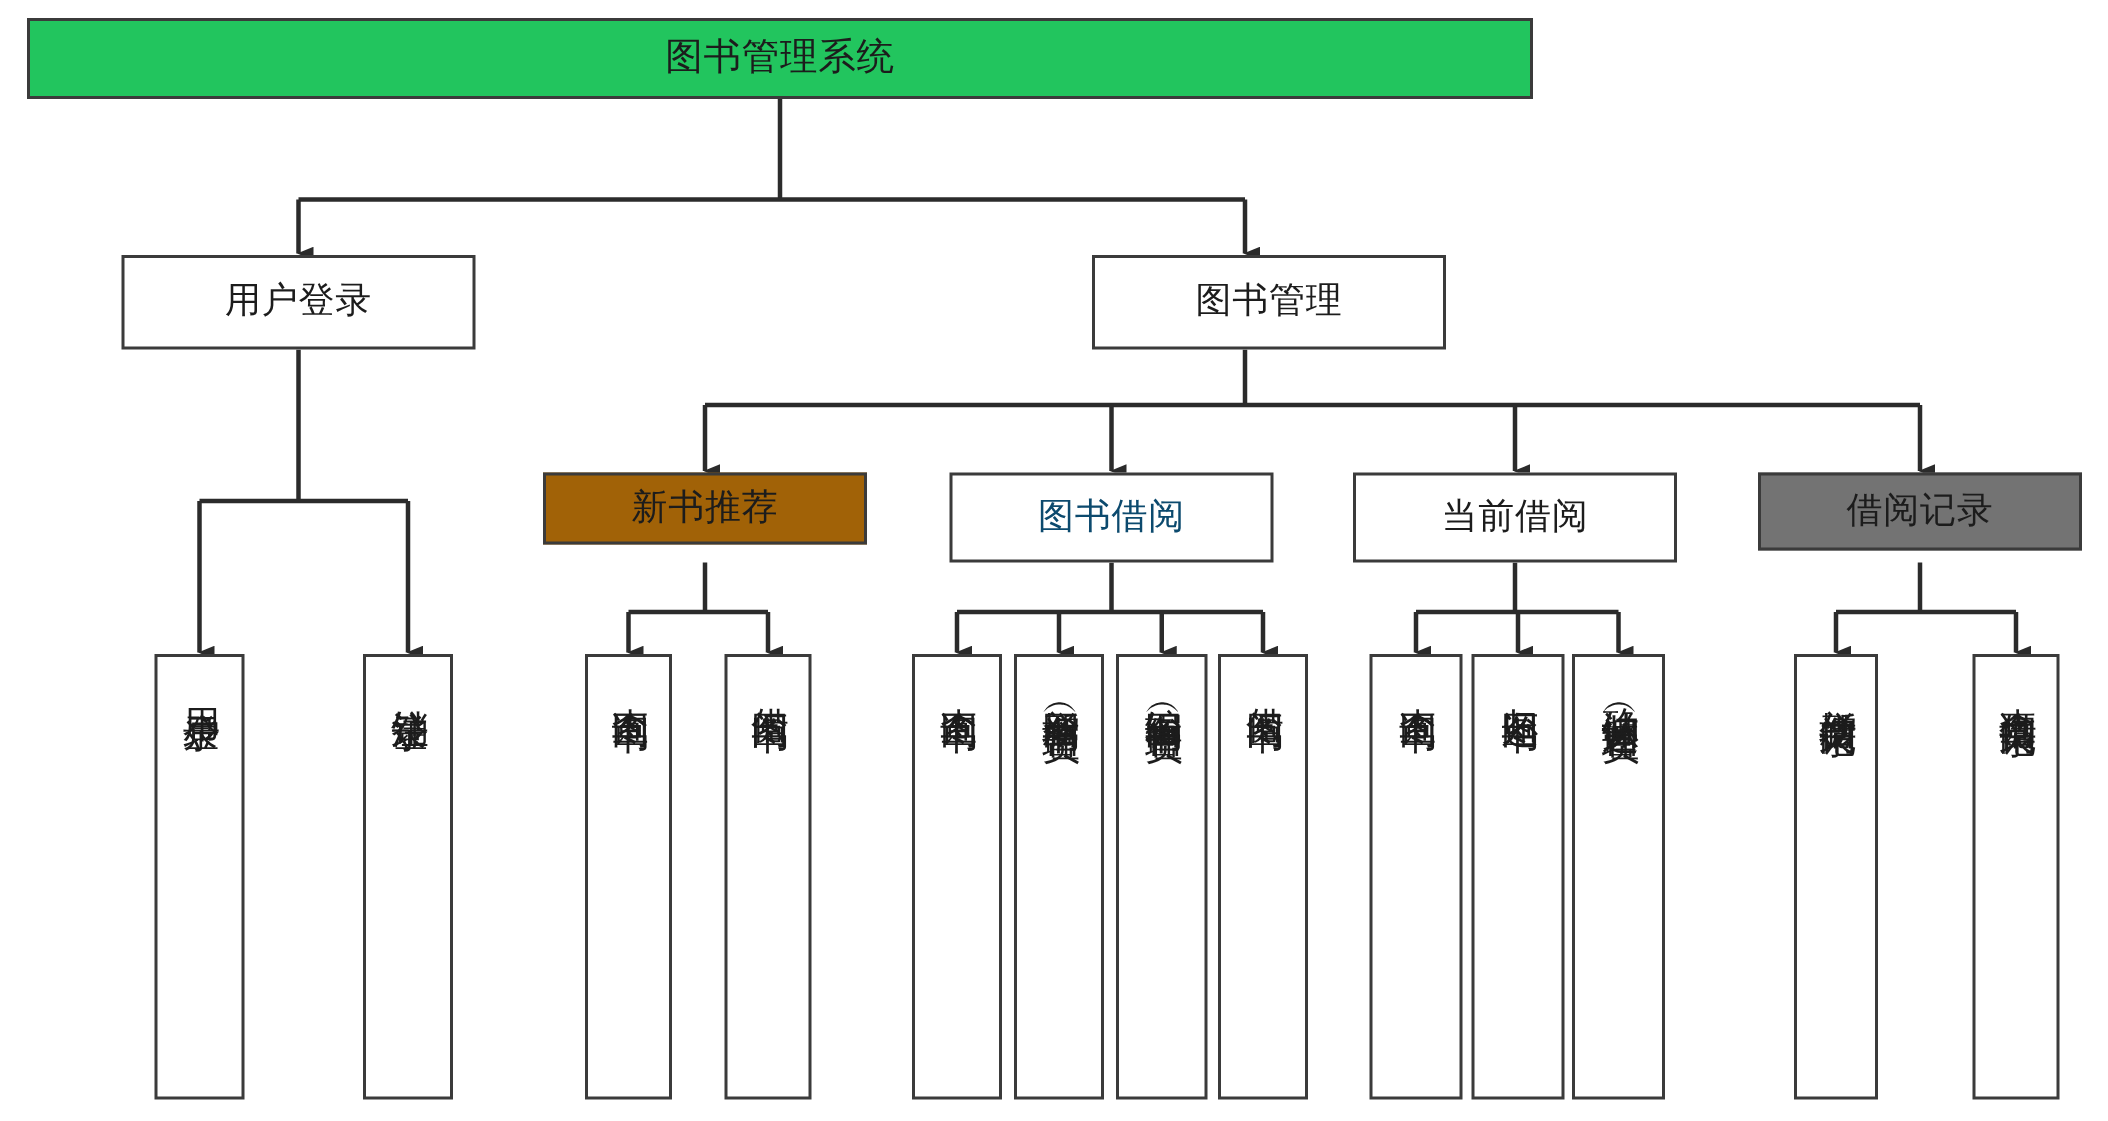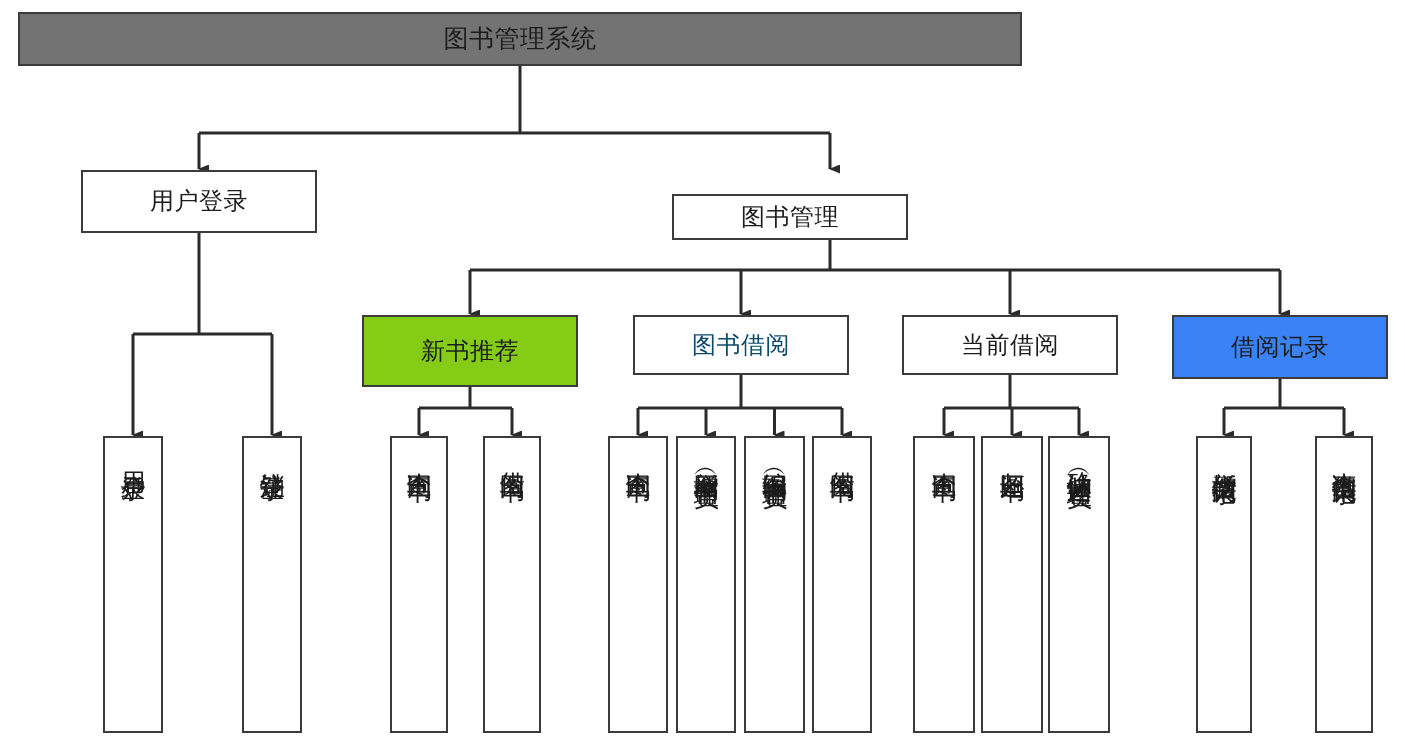--- a/index.html
+++ b/index.html
@@ -104,39 +104,39 @@
         <line x1="944" y1="408" x2="944" y2="435" stroke="#2b2b2b" stroke-width="3" marker-end="url(#arrow-head)"></line>
         <line x1="1012" y1="408" x2="1012" y2="435" stroke="#2b2b2b" stroke-width="3" marker-end="url(#arrow-head)"></line>
         <line x1="1079" y1="408" x2="1079" y2="435" stroke="#2b2b2b" stroke-width="3" marker-end="url(#arrow-head)"></line>
         <line x1="1280" y1="375" x2="1280" y2="408" stroke="#2b2b2b" stroke-width="3"></line>
         <line x1="1224" y1="408" x2="1344" y2="408" stroke="#2b2b2b" stroke-width="3"></line>
         <line x1="1224" y1="408" x2="1224" y2="435" stroke="#2b2b2b" stroke-width="3" marker-end="url(#arrow-head)"></line>
         <line x1="1344" y1="408" x2="1344" y2="435" stroke="#2b2b2b" stroke-width="3" marker-end="url(#arrow-head)"></line>
       </g>
   </svg>
   <div id="node-layer">
-      <div class="node root horizontal" style="left: 18px; top: 12px; width: 1004px; height: 54px; border-color: rgb(59, 59, 59); background: #737373;">
+      <div class="node root horizontal" style="left: 18px; top: 12px; width: 1004px; height: 54px; border-color: rgb(59, 59, 59); background: #22c55e;">
         <span class="node-label" style="color: rgb(28, 28, 28);">图书管理系统</span>
       </div>
       <div class="node level2 horizontal" style="left: 81px; top: 170px; width: 236px; height: 63px; border-color: rgb(59, 59, 59); background: rgb(255, 255, 255);">
         <span class="node-label" style="color: rgb(28, 28, 28);">用户登录</span>
       </div>
-      <div class="node level2 horizontal" style="left: 672px; top: 170px; width: 236px; height: 46px; border-color: rgb(59, 59, 59); background: rgb(255, 255, 255); margin-top: 24px;">
+      <div class="node level2 horizontal" style="left: 728px; top: 170px; width: 236px; height: 63px; border-color: rgb(59, 59, 59); background: rgb(255, 255, 255);">
         <span class="node-label" style="color: rgb(28, 28, 28);">图书管理</span>
       </div>
-      <div class="node level3 horizontal" style="left: 362px; top: 315px; width: 216px; height: 72px; border-color: rgb(59, 59, 59); background: #84cc16;">
+      <div class="node level3 horizontal" style="left: 362px; top: 315px; width: 216px; height: 48px; border-color: rgb(59, 59, 59); background: #a16207;">
         <span class="node-label" style="color: rgb(28, 28, 28);">新书推荐</span>
       </div>
       <div class="node level3 horizontal" style="left: 633px; top: 315px; width: 216px; height: 60px; border-color: rgb(59, 59, 59); background: rgb(255, 255, 255);">
         <span class="node-label" style="color: #0c4a6e;">图书借阅</span>
       </div>
       <div class="node level3 horizontal" style="left: 902px; top: 315px; width: 216px; height: 60px; border-color: rgb(59, 59, 59); background: rgb(255, 255, 255);">
         <span class="node-label" style="color: rgb(28, 28, 28);">当前借阅</span>
       </div>
-      <div class="node level3 horizontal" style="left: 1172px; top: 315px; width: 216px; height: 64px; border-color: rgb(59, 59, 59); background: #3b82f6;">
+      <div class="node level3 horizontal" style="left: 1172px; top: 315px; width: 216px; height: 52px; border-color: rgb(59, 59, 59); background: #737373;">
         <span class="node-label" style="color: rgb(28, 28, 28);">借阅记录</span>
       </div>
       <div class="node leaf vertical" style="left: 103px; top: 436px; width: 60px; height: 297px; border-color: rgb(59, 59, 59); background: rgb(255, 255, 255);">
         <span class="node-label" style="color: rgb(28, 28, 28);">用户登录</span>
       </div>
       <div class="node leaf vertical" style="left: 242px; top: 436px; width: 60px; height: 297px; border-color: rgb(59, 59, 59); background: rgb(255, 255, 255);">
         <span class="node-label" style="color: rgb(28, 28, 28);">注销登录</span>
       </div>
       <div class="node leaf vertical" style="left: 390px; top: 436px; width: 58px; height: 297px; border-color: rgb(59, 59, 59); background: rgb(255, 255, 255);">
         <span class="node-label" style="color: rgb(28, 28, 28);">查询图书</span>

